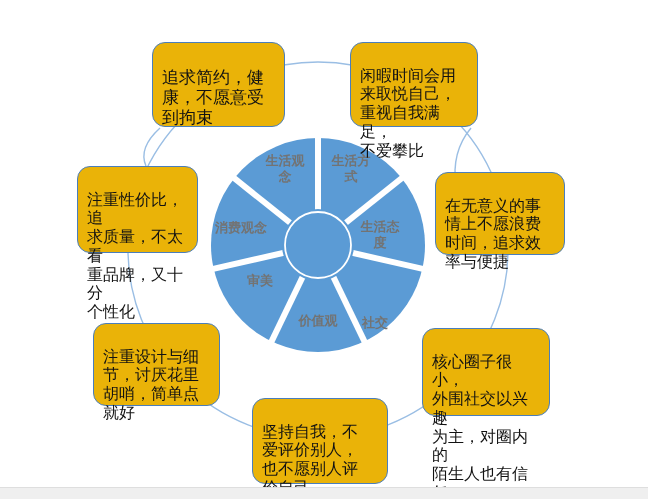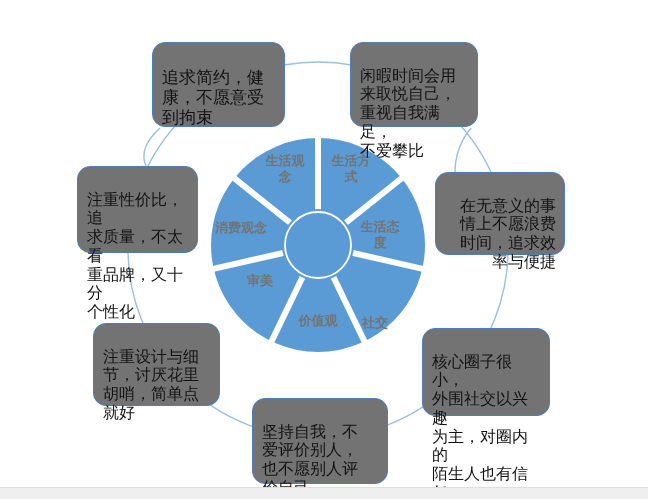--- a/index.html
+++ b/index.html
@@ -8,34 +8,34 @@
     width:648px;height:499px;
     background:#ffffff;
     overflow:hidden;
     font-family:"DejaVu Sans","Liberation Sans",sans-serif;
     color:#121212;
   }
   .ring-svg{position:absolute;left:0;top:0;z-index:1;}
   
   .box{
     position:absolute;z-index:3;
-    background:#737373;
+    background:#eab308;
     border:1.6px solid #4A7EBC;
     border-radius:13px;
     box-sizing:border-box;
     padding:5px 8px 4px 9px;
     font-size:16px;line-height:1.17;
     white-space:pre-line;
     color:#121212;
   }
   .box.serif{font-family:"DejaVu Serif","Liberation Serif",serif;font-size:17px;}
   .box-top-left    {left:152px;top:42px; width:133px;height:85px;}
   .box-top-right   {left:350px;top:42px; width:128px;height:85px;}
   .box-left        {left:77px; top:166px;width:121px;height:87px;}
-  .box-right       {left:435px;top:172px;width:130px;height:83px;text-align:right;}
+  .box-right       {left:435px;top:172px;width:130px;height:83px;}
   .box-bottom-left {left:93px; top:323px;width:127px;height:83px;}
   .box-bottom-right{left:422px;top:328px;width:128px;height:88px;}
   .box-bottom      {left:252px;top:398px;width:136px;height:86px;}
   
   .wheel{position:absolute;left:206px;top:133px;width:224px;height:224px;z-index:2;}
   .wheel svg{position:absolute;left:0;top:0;}
   .seg-label{
     position:absolute;z-index:4;
     transform:translate(-50%,-50%);
     font-size:13px;font-weight:bold;

